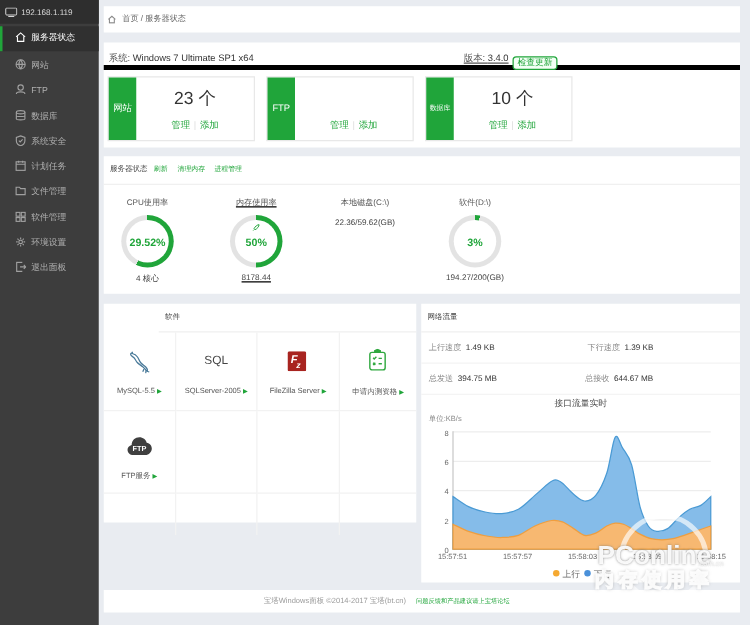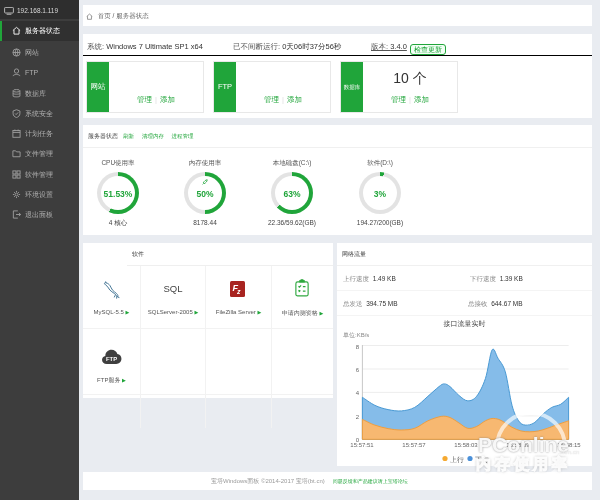--- a/index.html
+++ b/index.html
@@ -11,42 +11,42 @@
 #ipbar svg{vertical-align:-2px;margin-right:3px;}
 .mi{height:20.3px;line-height:20.3px;color:#b0b0b0;font-size:7px;padding-left:12px;white-space:nowrap;}
 .mi svg{vertical-align:-2px;margin-right:4px;}
 .mi.act{height:20px;margin:2px 0 2px 0;background:#303030;border-left:2px solid #20a53a;color:#fff;padding-left:10px;}
 
 #bc{position:absolute;left:83px;top:5px;width:509px;height:21px;background:#fff;font-size:6.5px;color:#666;line-height:21px;padding-left:3px;}
 #bc svg{vertical-align:-2px;margin-right:3px;}
 
 .panel{position:absolute;background:#fff;}
 #p1{left:83px;top:34px;width:509px;height:84px;}
-#info{height:19px;line-height:19px;font-size:7.5px;color:#555;border-bottom:1px solid #000000;position:relative;margin-top:3px;}
+#info{height:19px;line-height:19px;font-size:7.5px;color:#555;border-bottom:4px solid #000000;position:relative;margin-top:3px;}
 #info span.v{color:#333;}
 #btnupd{display:inline-block;border:1px solid #20a53a;color:#20a53a;border-radius:3px;font-size:7px;line-height:9px;padding:0 3px;background:#f2fff5;vertical-align:1px;}
 .scard{position:absolute;top:27px;height:52px;width:118px;border:1px solid #e8e8e8;background:#fff;}
 .sgreen{position:absolute;left:0;top:0;bottom:0;width:22px;background:#20a53a;color:#fff;font-size:7.5px;display:flex;align-items:center;justify-content:center;text-align:center;line-height:8px;}
 .snum{position:absolute;left:22px;right:0;top:8px;text-align:center;font-size:14px;color:#333;}
 .sops{position:absolute;left:22px;right:0;top:33px;text-align:center;font-size:7.5px;color:#20a53a;}
 .sops i{font-style:normal;color:#ddd;padding:0 3px;}
 
 #p2{left:83px;top:125px;width:509px;height:110px;}
 .phead{height:23px;line-height:22px;font-size:6px;color:#444;padding-left:5px;border-bottom:1px solid #f0f0f0;position:relative;}
 .phead a{position:absolute;top:0;}
 .phead a{font-size:5.5px;color:#20a53a;text-decoration:none;}
 .gauge{position:absolute;top:31px;width:88px;text-align:center;}
 .gt{font-size:6.5px;color:#555;height:14px;line-height:14px;}
 .donut{position:relative;width:42px;height:42px;border-radius:50%;margin:2px auto 0;}
 .donut:after{content:"";position:absolute;left:4px;top:4px;width:34px;height:34px;border-radius:50%;background:#fff;}
 .dp{position:absolute;left:0;top:0;width:42px;height:42px;line-height:44px;text-align:center;font-size:8.5px;font-weight:bold;color:#20a53a;z-index:2;}
 .gv{font-size:6.5px;color:#444;margin-top:5px;}
 .rocket{position:absolute;left:17px;top:6px;z-index:3;}
 
-#p3{left:83px;top:243px;width:250px;height:155px;padding-left:44px;}
+#p3{left:83px;top:243px;width:250px;height:175px;padding-left:44px;}
 .cell{position:absolute;border-right:1px solid #f2f2f2;border-bottom:1px solid #f2f2f2;text-align:center;}
 .cl{position:absolute;left:0;right:0;top:43px;font-size:6px;color:#555;white-space:nowrap;text-align:center;}
 .cl b{color:#20a53a;font-weight:normal;font-size:5px;}
 
 #p4{left:337px;top:243px;width:255px;height:223px;}
 .nrow{height:25px;line-height:25px;font-size:6.5px;color:#888;border-bottom:1px solid #f4f4f4;position:relative;}
 .nrow b{font-weight:normal;color:#333;}
 #ctitle{text-align:center;font-size:7px;color:#444;height:15px;line-height:16px;}
 #unit{font-size:6px;color:#888;padding-left:6px;}
 
@@ -110,64 +110,61 @@
 </div>
 
 <div id="bc"><svg width="7" height="7" viewBox="0 0 10 10" fill="none" stroke="#888" stroke-width="1.2">
       <path d="M1 5 L5 1.5 L9 5"></path>
       <path d="M2.2 4.5 V9 H7.8 V4.5"></path>
     </svg> 首页 / 服务器状态</div>
 
 <div class="panel" id="p1">
   <div id="info">
     <span class="abs" style="left:4px;">系统: <span class="v">Windows 7 Ultimate SP1 x64</span></span>
-    <span class="abs" style="left:150px;">已不间断运行: <span class="v">0天06时37分56秒</span></span>
     <span class="abs" style="left:288px;text-decoration:underline;">版本: <span class="v">3.4.0</span></span>
     <span class="abs" style="left:327px;top:4px;"><span id="btnupd">检查更新</span></span>
   </div>
   <div class="scard" style="left:3px;">
     <div class="sgreen">网站</div>
+    <div class="snum">23 个</div>
     <div class="sops">管理<i>|</i>添加</div>
   </div>
   <div class="scard" style="left:130px;">
     <div class="sgreen">FTP</div>
     <div class="sops">管理<i>|</i>添加</div>
   </div>
   <div class="scard" style="left:257px;text-decoration:underline;">
     <div class="sgreen" style="font-size:5.5px;white-space:nowrap;">数据库</div>
     <div class="snum">10 个</div>
     <div class="sops">管理<i>|</i>添加</div>
   </div>
 </div>
 
 <div class="panel" id="p2">
   <div class="phead">服务器状态<a style="left:40px;">刷新</a><a style="left:59px;">清理内存</a><a style="left:88.5px;">进程管理</a></div>
   <div class="gauge" style="left:-9px;">
     <div class="gt">CPU使用率</div>
     <div class="donut" style="background:conic-gradient(#20a53a 205.6deg,#e3e3e3 0);">
-        <div class="dp">51.53%</div>
+        <div class="dp">29.52%</div>
       </div>
     <div class="gv">4 核心</div>
   </div>
-  <div class="gauge" style="left:78px;">
+  <div class="gauge" style="left:78px;text-decoration:underline;">
     <div class="gt">内存使用率</div>
     <div class="donut" style="background:conic-gradient(#20a53a 180deg,#e3e3e3 0);">
       <svg class="rocket" width="8" height="8" viewBox="0 0 10 10" fill="none" stroke="#20a53a">
           <path d="M7.8 2.2 C6 2.2 3.8 4 2.8 6.2 L3.8 7.2 C6 6.2 7.8 4 7.8 2.2 Z"></path>
           <path d="M2 8 L3 7"></path>
         </svg>
       <div class="dp">50%</div>
       </div>
     <div class="gv">8178.44</div>
   </div>
   <div class="gauge" style="left:165px;">
     <div class="gt">本地磁盘(C:\)</div>
-    <div class="donut" style="background:conic-gradient(#20a53a 226.8deg,#e3e3e3 0);">
-        <div class="dp">63%</div>
-      </div>
     <div class="gv">22.36/59.62(GB)</div>
   </div>
   <div class="gauge" style="left:253px;">
     <div class="gt">软件(D:\)</div>
     <div class="donut" style="background:conic-gradient(#20a53a 10.8deg,#e3e3e3 0);">
         <div class="dp">3%</div>
       </div>
     <div class="gv">194.27/200(GB)</div>
   </div>
 </div>

